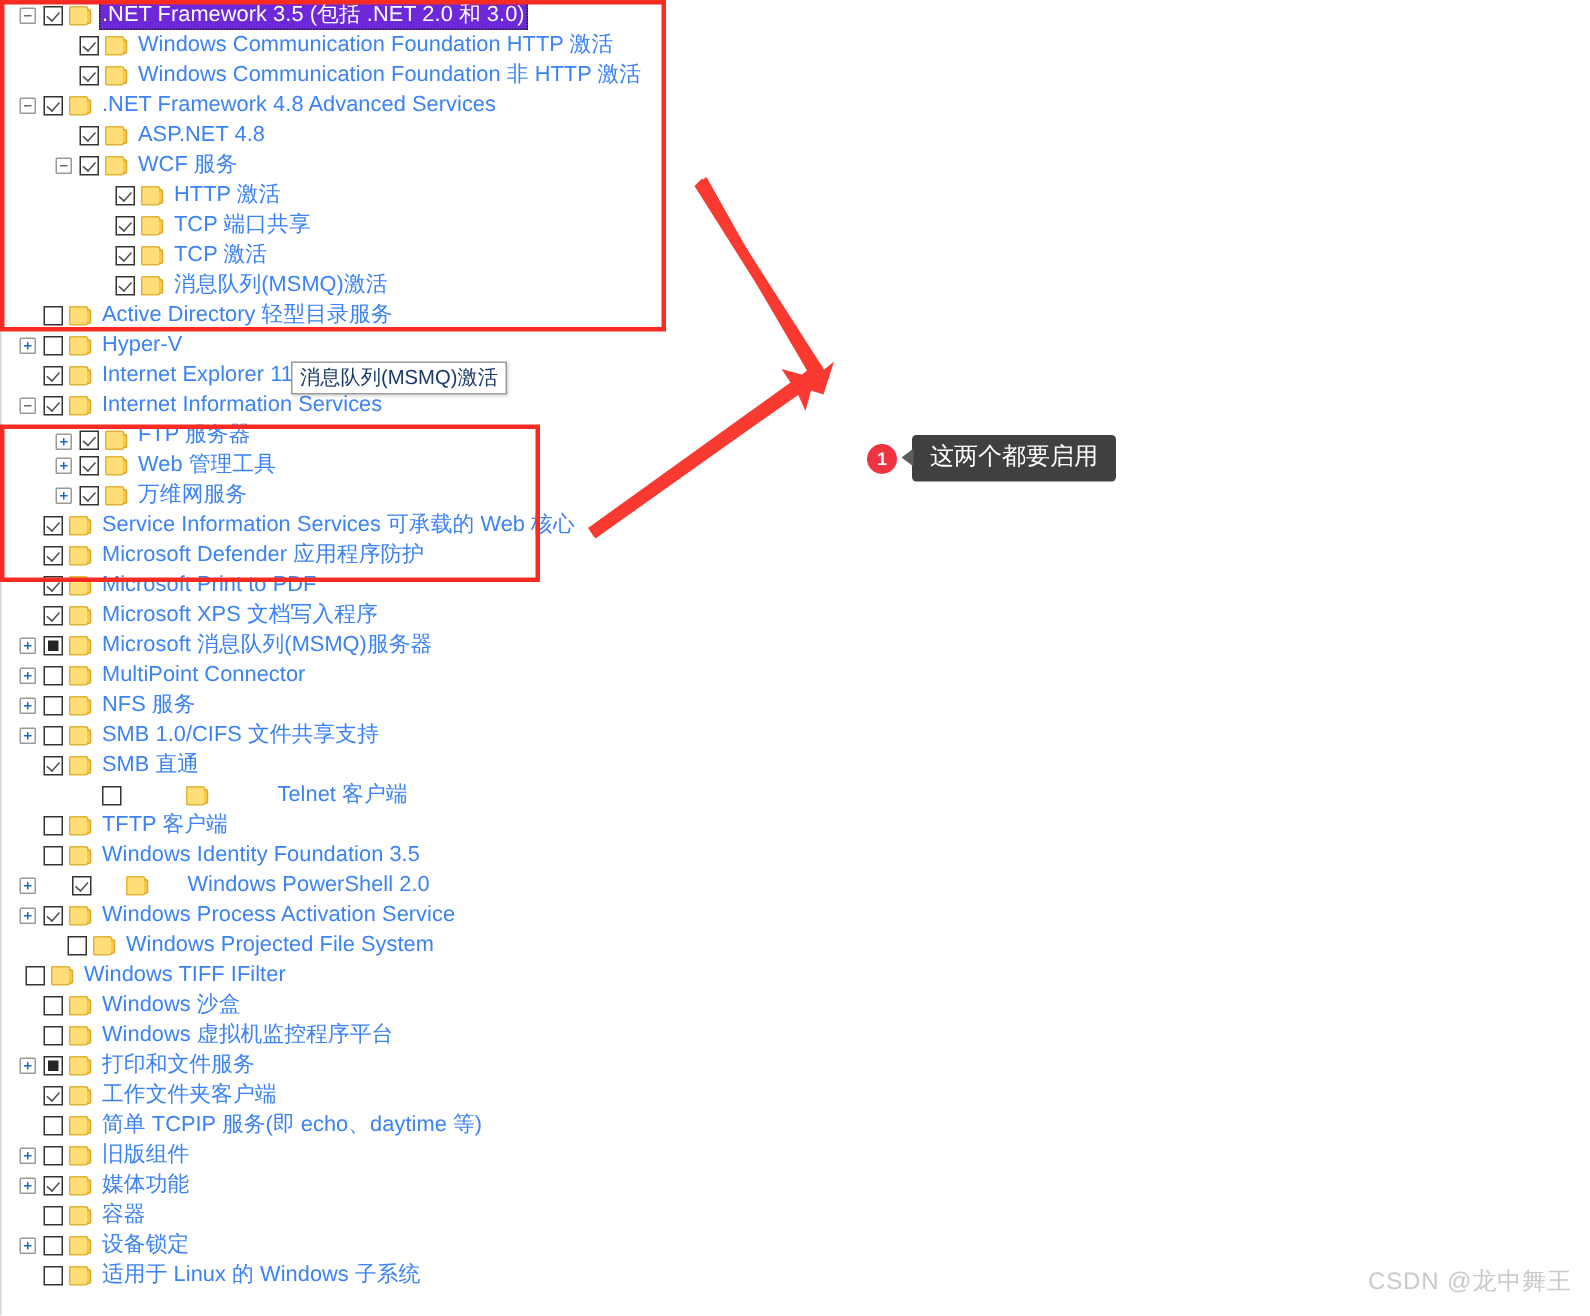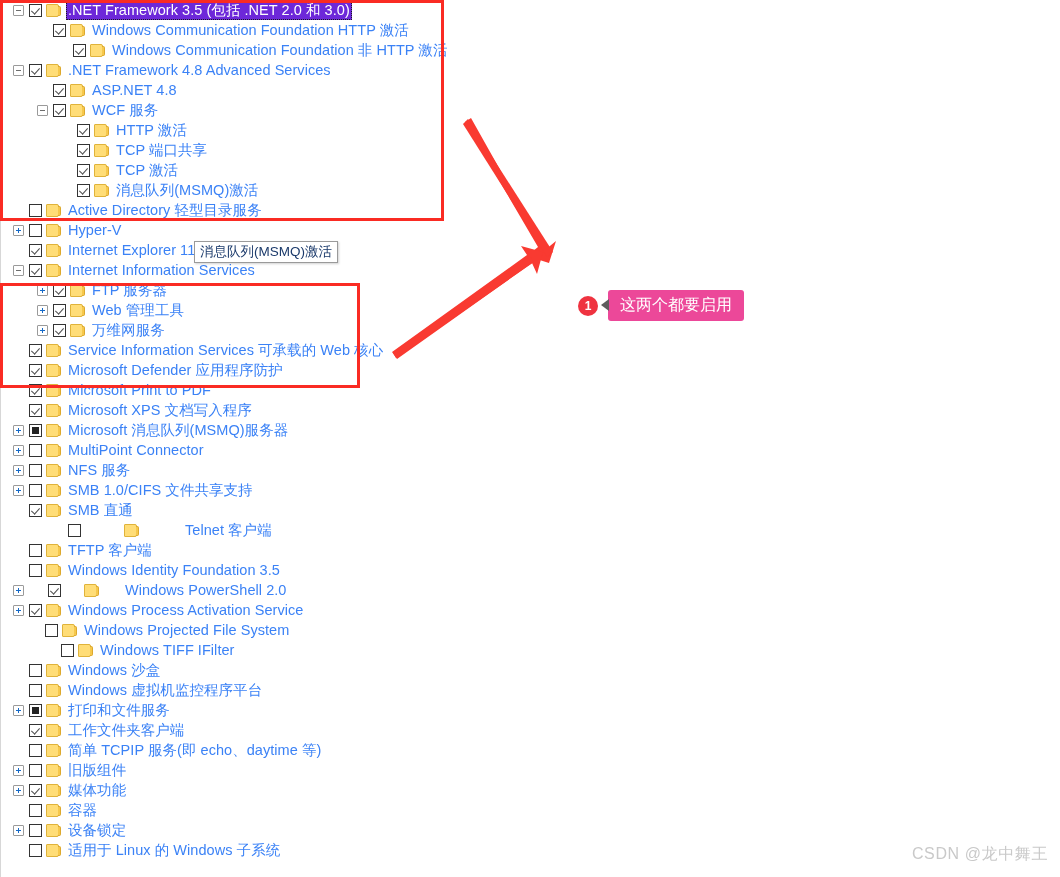--- a/index.html
+++ b/index.html
@@ -270,21 +270,21 @@
         </div>
         <div class="tree-row" style="padding-left: 36px;">
           <span class="twisty empty"></span>
           <span class="cbox checked"></span>
           <span class="folder">
             <span class="f-back"></span>
             <span class="f-tab"></span>
           </span>
           <span class="row-label">Windows Communication Foundation HTTP 激活</span>
         </div>
-        <div class="tree-row" style="padding-left: 56px;">
+        <div class="tree-row" style="padding-left: 36px;">
           <span class="twisty empty"></span>
           <span class="cbox checked"></span>
           <span class="folder">
             <span class="f-back"></span>
             <span class="f-tab"></span>
           </span>
           <span class="row-label">Windows Communication Foundation 非 HTTP 激活</span>
         </div>
         <div class="tree-row" style="padding-left: 12px;">
           <span class="twisty minus"></span>
@@ -378,45 +378,45 @@
         </div>
         <div class="tree-row" style="padding-left: 12px;">
           <span class="twisty minus"></span>
           <span class="cbox checked"></span>
           <span class="folder">
             <span class="f-back"></span>
             <span class="f-tab"></span>
           </span>
           <span class="row-label">Internet Information Services</span>
         </div>
+        <div class="tree-row" style="padding-left: 36px; align-items: flex-end;">
+          <span class="twisty plus"></span>
+          <span class="cbox checked"></span>
+          <span class="folder">
+            <span class="f-back"></span>
+            <span class="f-tab"></span>
+          </span>
+          <span class="row-label">FTP 服务器</span>
+        </div>
         <div class="tree-row" style="padding-left: 36px;">
           <span class="twisty plus"></span>
           <span class="cbox checked"></span>
           <span class="folder">
             <span class="f-back"></span>
             <span class="f-tab"></span>
           </span>
-          <span class="row-label">FTP 服务器</span>
+          <span class="row-label">Web 管理工具</span>
         </div>
         <div class="tree-row" style="padding-left: 36px;">
           <span class="twisty plus"></span>
           <span class="cbox checked"></span>
           <span class="folder">
             <span class="f-back"></span>
             <span class="f-tab"></span>
           </span>
-          <span class="row-label">Web 管理工具</span>
-        </div>
-        <div class="tree-row" style="padding-left: 36px;">
-          <span class="twisty plus"></span>
-          <span class="cbox checked"></span>
-          <span class="folder">
-            <span class="f-back"></span>
-            <span class="f-tab"></span>
-          </span>
           <span class="row-label">万维网服务</span>
         </div>
         <div class="tree-row" style="padding-left: 12px;">
           <span class="twisty empty"></span>
           <span class="cbox checked"></span>
           <span class="folder">
             <span class="f-back"></span>
             <span class="f-tab"></span>
           </span>
           <span class="row-label">Service Information Services 可承载的 Web 核心</span>
@@ -540,21 +540,21 @@
         </div>
         <div class="tree-row" style="padding-left: 28px;">
           <span class="twisty empty"></span>
           <span class="cbox "></span>
           <span class="folder">
             <span class="f-back"></span>
             <span class="f-tab"></span>
           </span>
           <span class="row-label">Windows Projected File System</span>
         </div>
-        <div class="tree-row" style="padding-left: 0; margin-left: 44px;">
+        <div class="tree-row" style="padding-left: 0;">
           <span class="twisty empty"></span>
           <span class="cbox "></span>
           <span class="folder">
             <span class="f-back"></span>
             <span class="f-tab"></span>
           </span>
           <span class="row-label">Windows TIFF IFilter</span>
         </div>
         <div class="tree-row" style="padding-left: 12px;">
           <span class="twisty empty"></span>
@@ -662,18 +662,18 @@
       <path d="M 468,119 L 553,252 L 547,257 L 463,124 Z" fill="#f93a31"></path>
     </g>
     <g fill="#f93a31">
       <path d="M 392,352 L 527,255 L 521,246 L 543,252 L 537,274 L 532,263 L 397,359 Z" fill="#f93a31"></path>
       <path d="M 393,353 L 530,256 L 534,262 L 396,358 Z" fill="#f93a31"></path>
     </g>
   </svg>
 
   <div id="callout">
     <div id="callout-badge" style="background: rgb(239, 51, 64);">1</div>
-    <div id="callout-bubble" style="background: #ec4899;">这两个都要启用</div>
+    <div id="callout-bubble" style="background: #404040;">这两个都要启用</div>
   </div>
 
   <div id="watermark">CSDN @龙中舞王</div>
 
 </div>
 
 </body></html>

